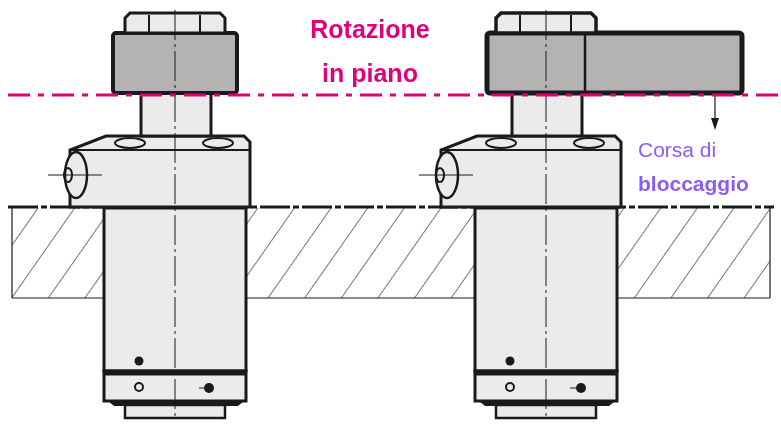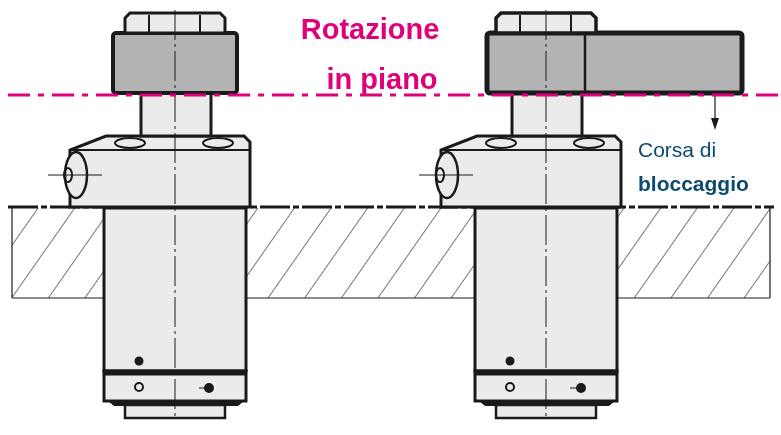--- a/index.html
+++ b/index.html
@@ -1,19 +1,19 @@
 <!DOCTYPE html>
 <html><head>
 <meta charset="utf-8">
 <style>
   html,body{margin:0;padding:0;background:#ffffff;}
   body{width:781px;height:435px;position:relative;overflow:hidden;font-family:"Liberation Sans",sans-serif;}
   svg{position:absolute;left:0;top:0;}
-  .title{position:absolute;font-family:"Liberation Sans",sans-serif;font-weight:bold;font-size:29px;line-height:34px;text-align:center;}
-  .label{position:absolute;font-family:"Liberation Sans",sans-serif;font-size:21px;line-height:28px;color:#0c4a6e;}
+  .title{position:absolute;font-family:"Liberation Sans",sans-serif;font-weight:bold;font-size:25px;line-height:34px;text-align:center;}
+  .label{position:absolute;font-family:"Liberation Sans",sans-serif;font-size:21px;line-height:28px;color:#8b5cf6;}
 </style>
 </head>
 <body>
 
 <svg width="781" height="435" viewBox="0 0 781 435" xmlns="http://www.w3.org/2000/svg">
   <defs>
     <pattern id="hatch" patternUnits="userSpaceOnUse" width="30" height="30" patternTransform="rotate(35)">
       <line x1="0" y1="0" x2="0" y2="30" stroke="#1a1a1a" stroke-width="1.2"></line>
     </pattern>
   </defs>
@@ -89,16 +89,16 @@
 
   <g>
     <line x1="715" y1="96" x2="715" y2="120" stroke="#1a1a1a" stroke-width="1.2"></line>
     <path d="M711 118 L719 118 L715 130 Z" fill="#1a1a1a"></path>
   </g>
 
   <line x1="8" y1="95" x2="778" y2="95" stroke="#e0007a" stroke-width="3" stroke-dasharray="22 8 6 8"></line>
 </svg>
 
 <div class="title" style="left:270px;top:12px;width:200px;color:#e0007a;">Rotazione</div>
-<div class="title" style="left:282px;top:56px;width:200px;color:#e0007a;margin-top:6px;">in piano</div>
+<div class="title" style="left:270px;top:56px;width:200px;color:#e0007a;">in piano</div>
 
 <div class="label" style="left:638px;top:136px;">Corsa di</div>
 <div class="label" style="left:638px;top:170px;font-weight:bold;">bloccaggio</div>
 
 </body></html>

